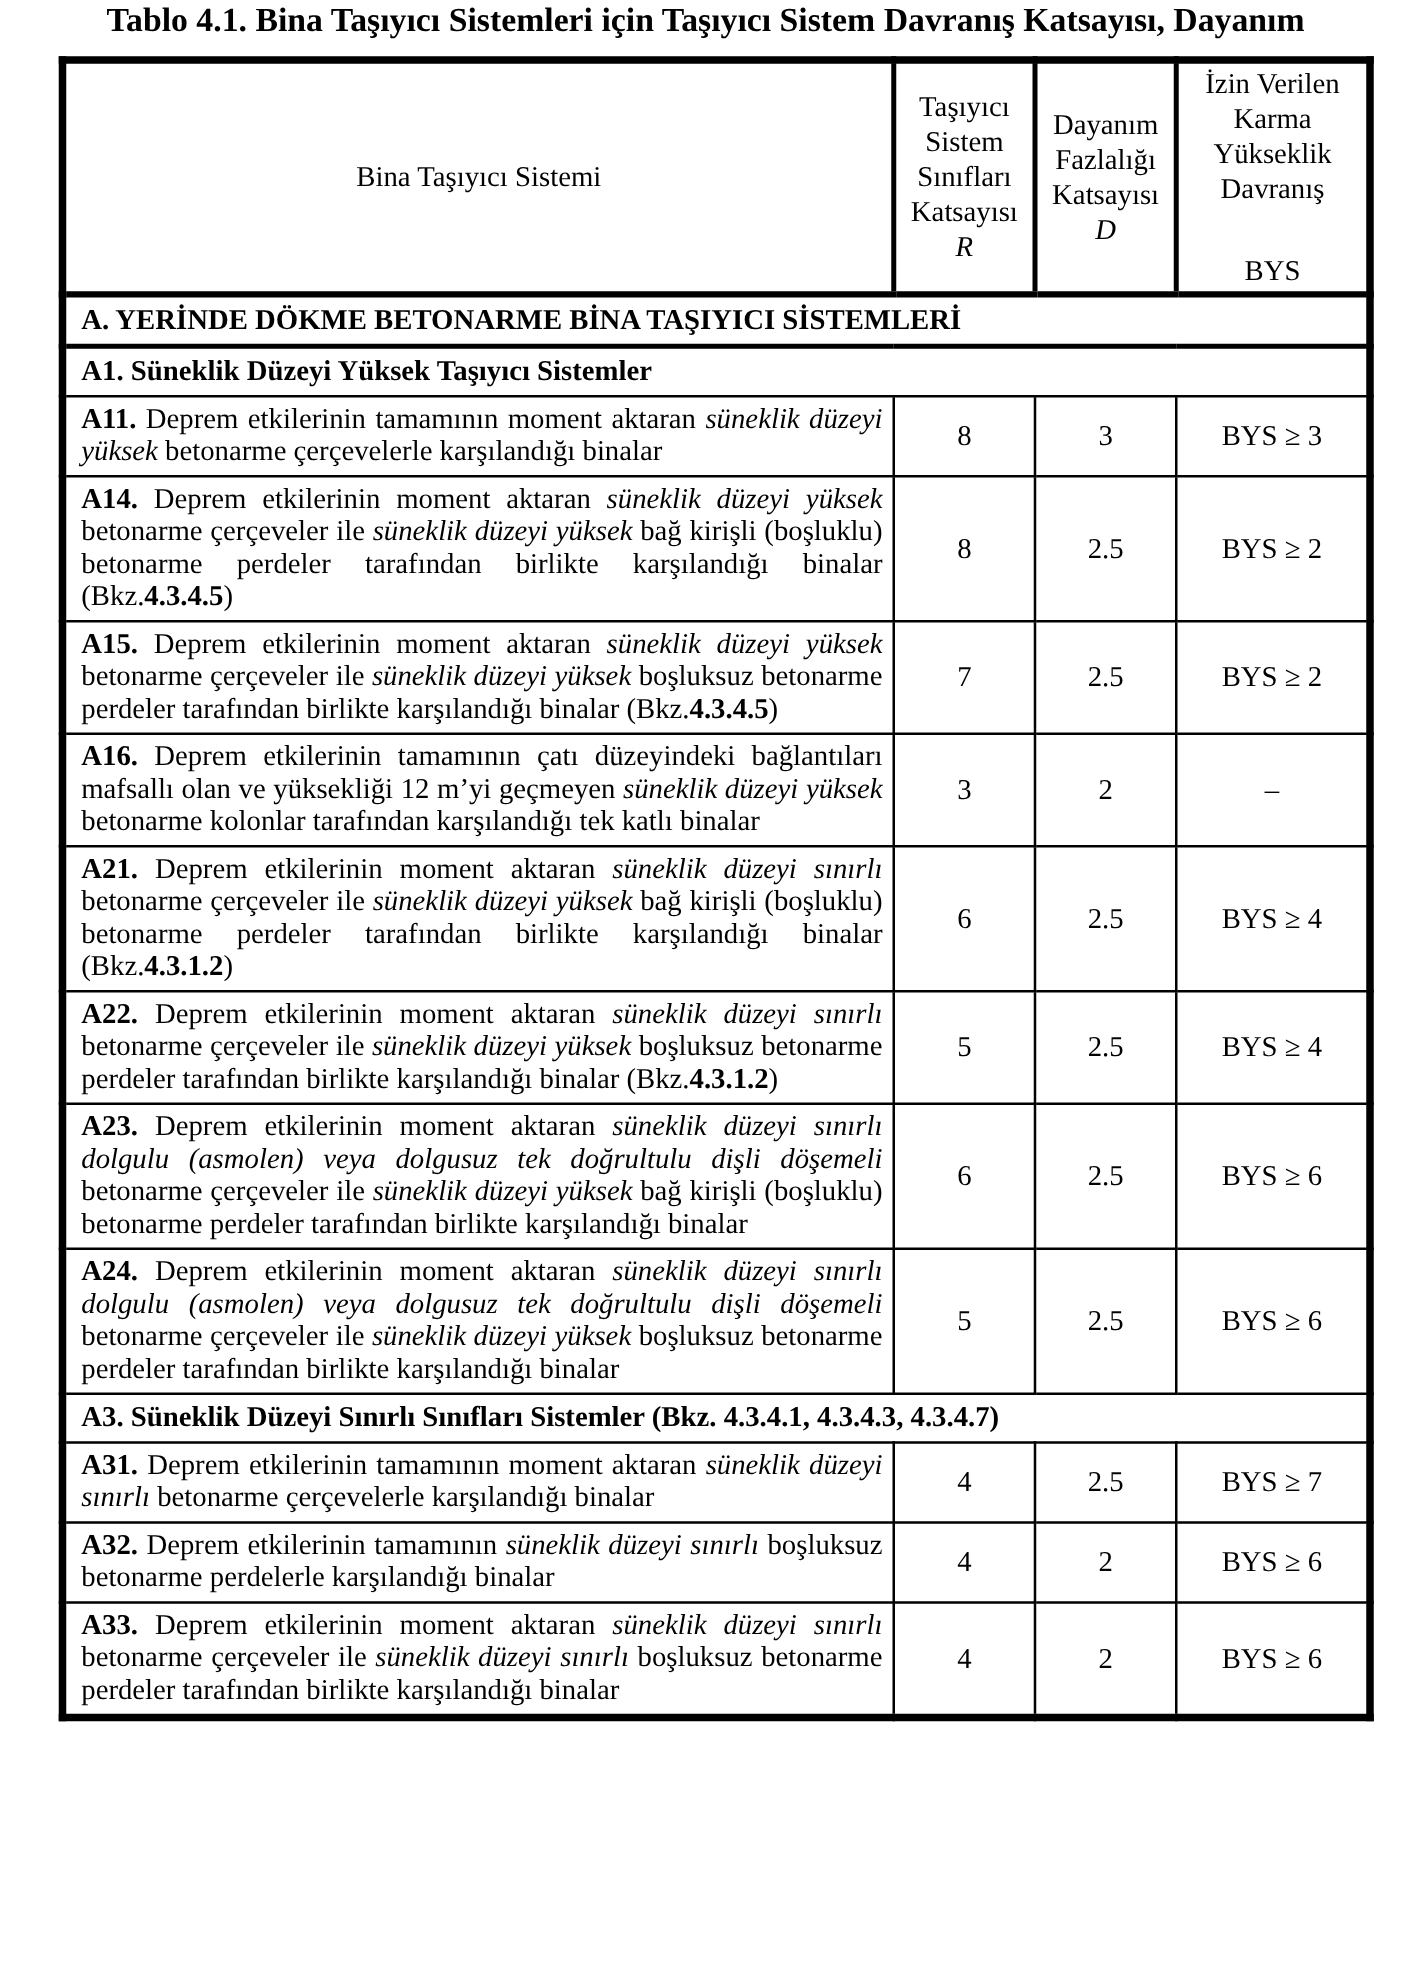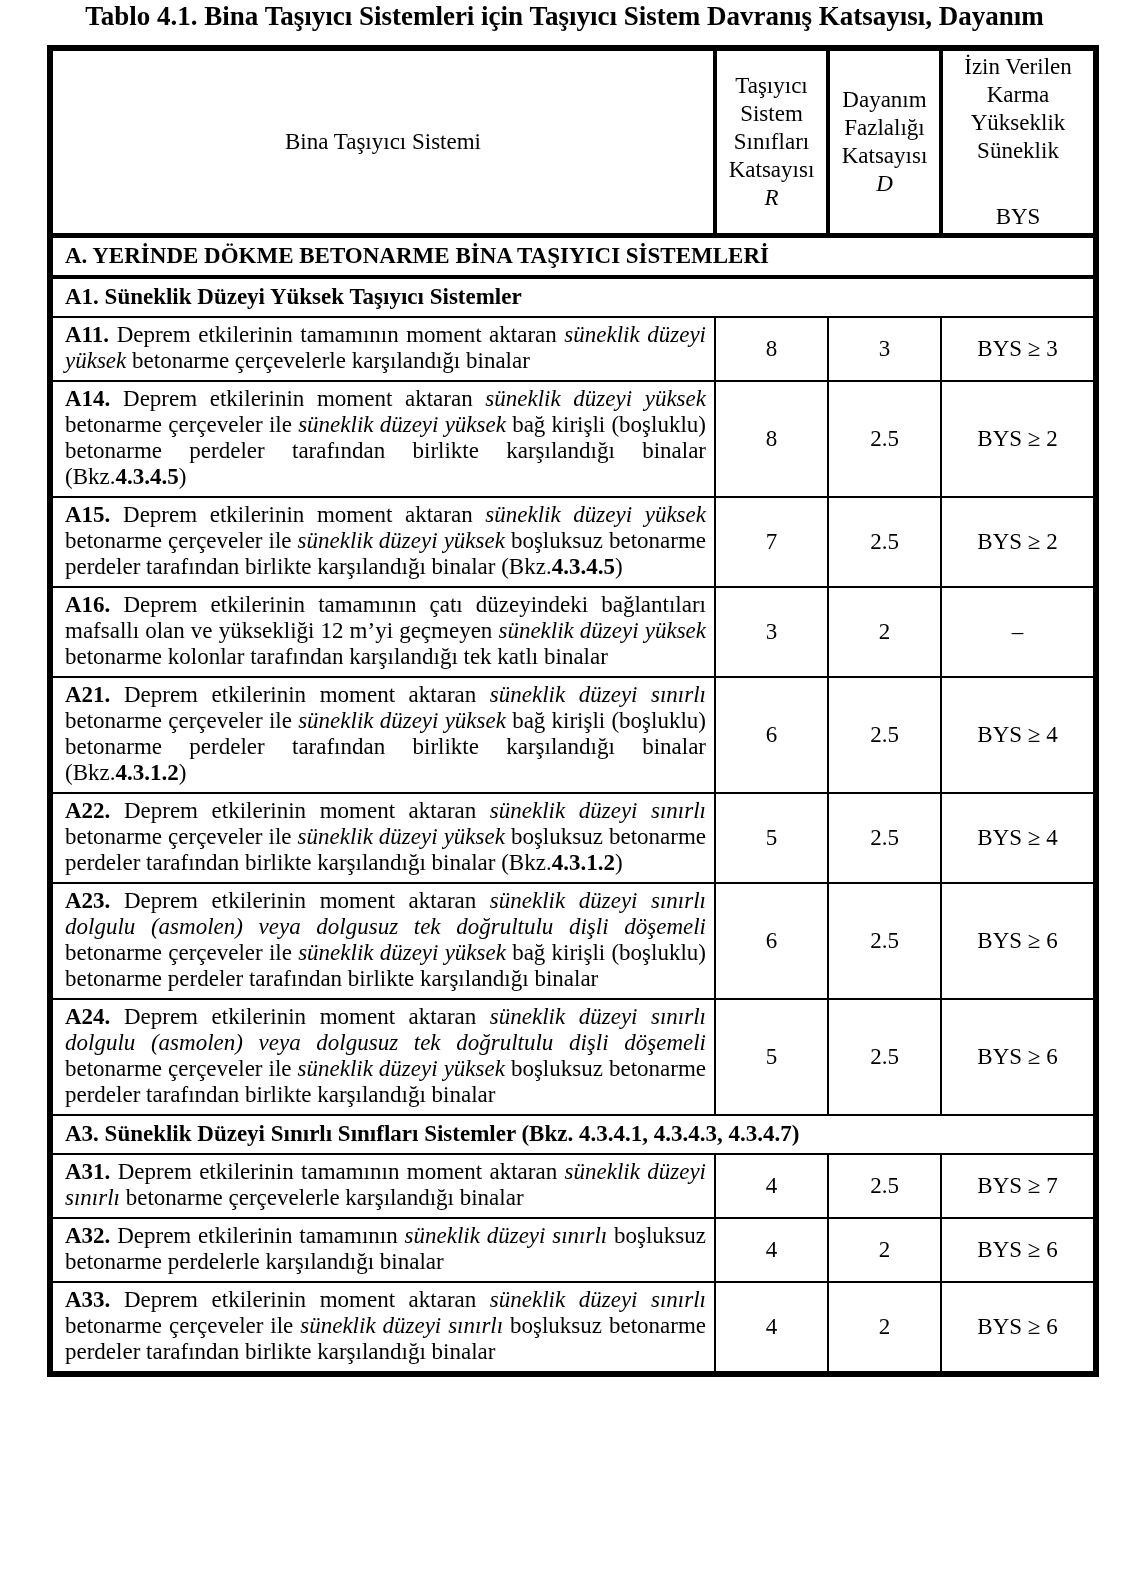--- a/index.html
+++ b/index.html
@@ -110,21 +110,21 @@
         <th class="h-num" id="th-col-1">
             <div>Dayanım</div>
             <div>Fazlalığı</div>
             <div>Katsayısı</div>
             <div class="sym-italic">D</div>
           </th>
         <th class="h-num" id="th-col-2">
             <div>İzin Verilen</div>
             <div>Karma</div>
             <div>Yükseklik</div>
-            <div>Süneklik</div>
+            <div>Davranış</div>
             <div class="sym">BYS</div>
           </th>
       </tr>
     </thead>
     <tbody id="tbody">
         <tr class="sec-main">
           <td colspan="4" class="sec">A. YERİNDE DÖKME BETONARME BİNA TAŞIYICI SİSTEMLERİ</td>
         </tr>
         <tr class="sec-sub">
           <td colspan="4" class="sec">A1. Süneklik Düzeyi Yüksek Taşıyıcı Sistemler</td>

